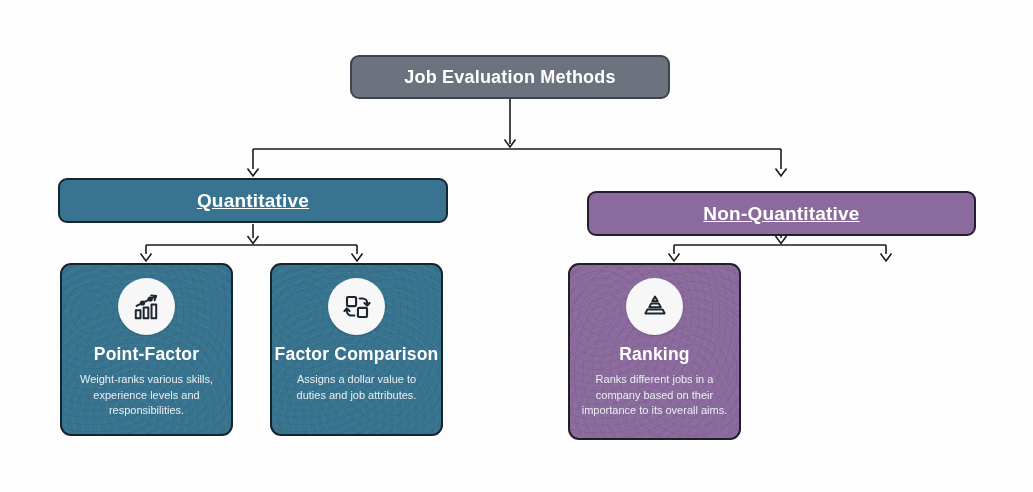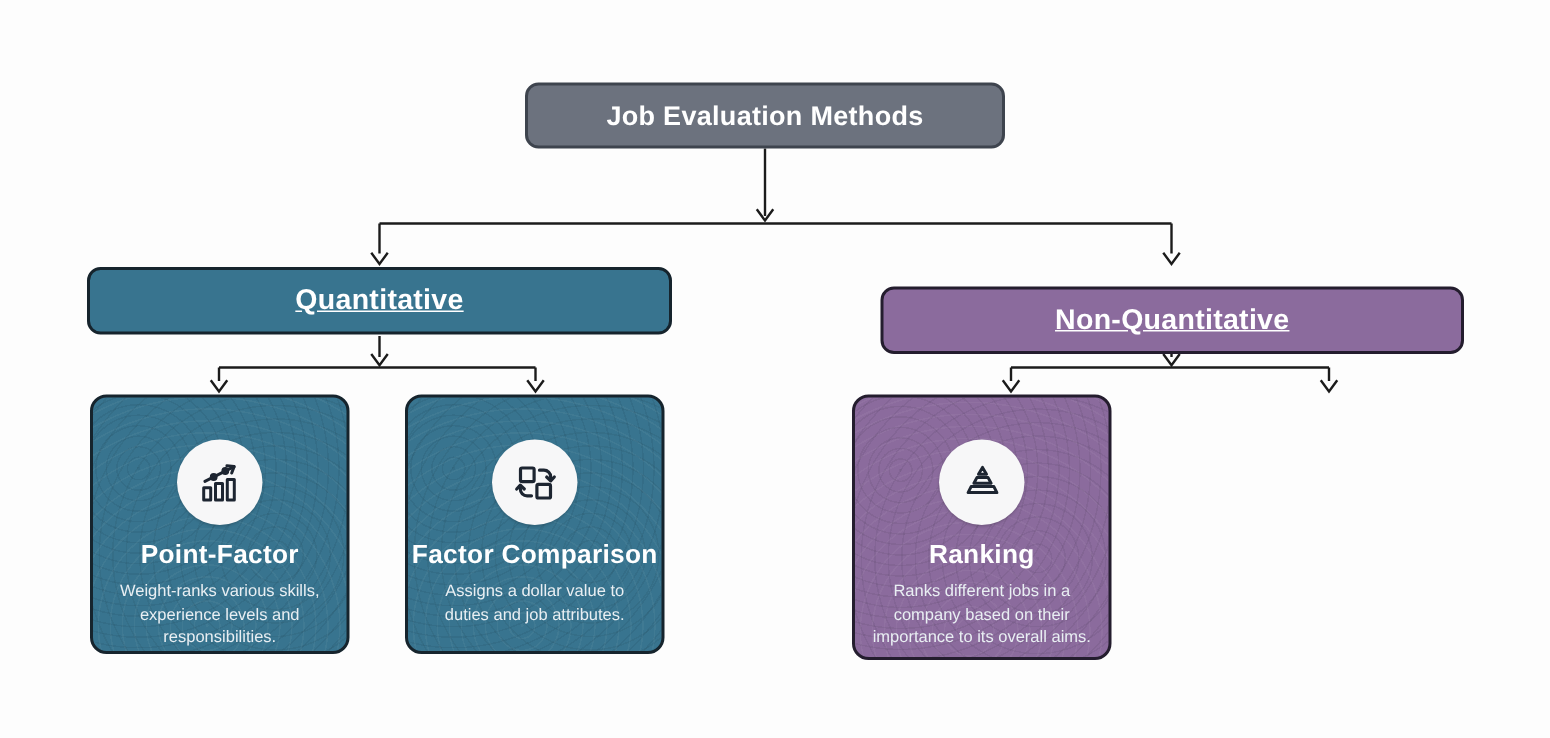--- a/index.html
+++ b/index.html
@@ -24,21 +24,21 @@
   .root-box .label{color:var(--text-light);font-size:18px;font-weight:700;letter-spacing:.2px;}
 
   .branch-header{height:45px;border-radius:9px;}
   .branch-header .label{color:var(--text-light);font-size:19px;font-weight:700;letter-spacing:.2px;text-decoration:underline;}
   .branch-header.teal{left:58px;top:178px;width:390px;background:var(--quantitative-fill);border:2px solid var(--quantitative-border);}
   .branch-header.purple{left:587px;top:191px;width:389px;background:var(--non-quantitative-fill);border:2px solid var(--non-quantitative-border);}
 
   .card{
     position:absolute;z-index:1;width:173px;border-radius:11px;
     display:flex;flex-direction:column;align-items:center;text-align:center;
-    padding-top:28px;overflow:hidden;
+    padding-top:13px;overflow:hidden;
   }
   .card.teal{background:var(--quantitative-fill);border:2px solid var(--quantitative-border);height:173px;}
   .card.purple{background:var(--non-quantitative-fill);border:2px solid var(--non-quantitative-border);height:177px;}
   
   .card::before{
     content:"";position:absolute;inset:0;border-radius:inherit;pointer-events:none;
     background-image:
       repeating-radial-gradient(circle at 18% 28%, rgba(0,0,0,0.055) 0 1px, transparent 1px 7px),
       repeating-radial-gradient(circle at 72% 62%, rgba(0,0,0,0.05) 0 1px, transparent 1px 9px),
       repeating-radial-gradient(circle at 45% 90%, rgba(255,255,255,0.045) 0 1px, transparent 1px 8px);

